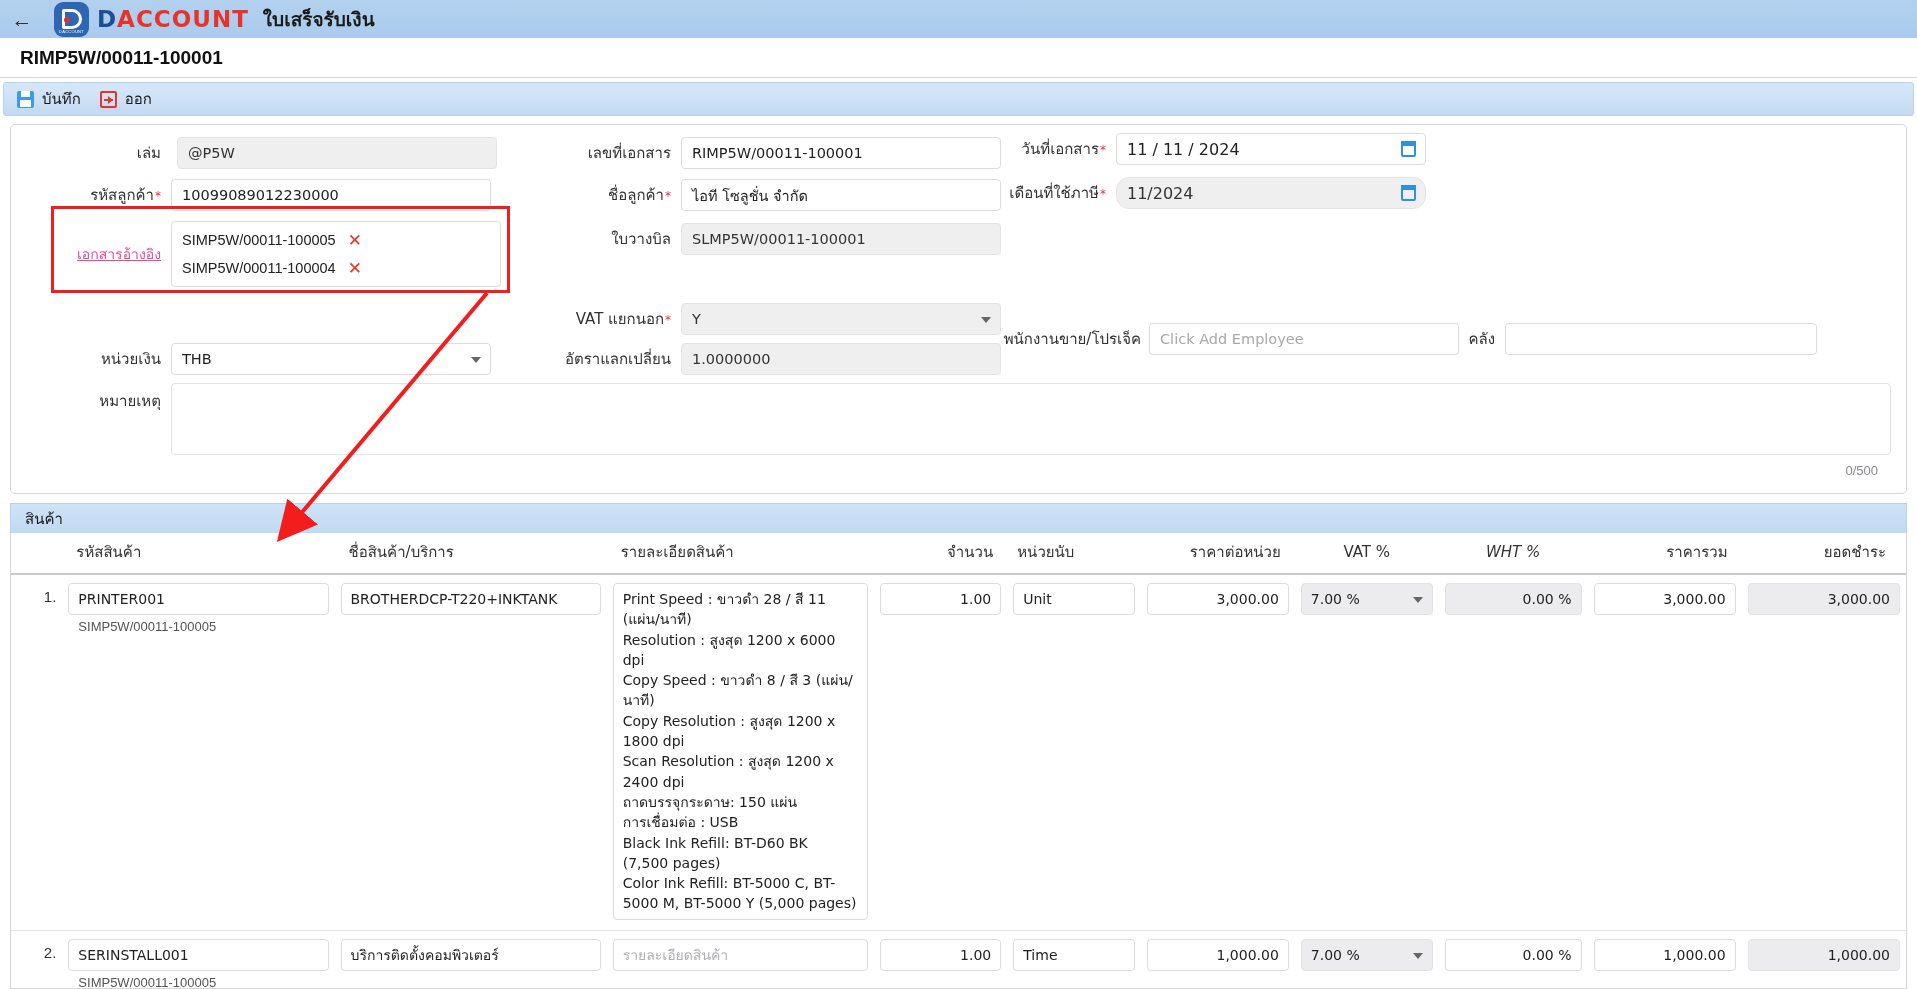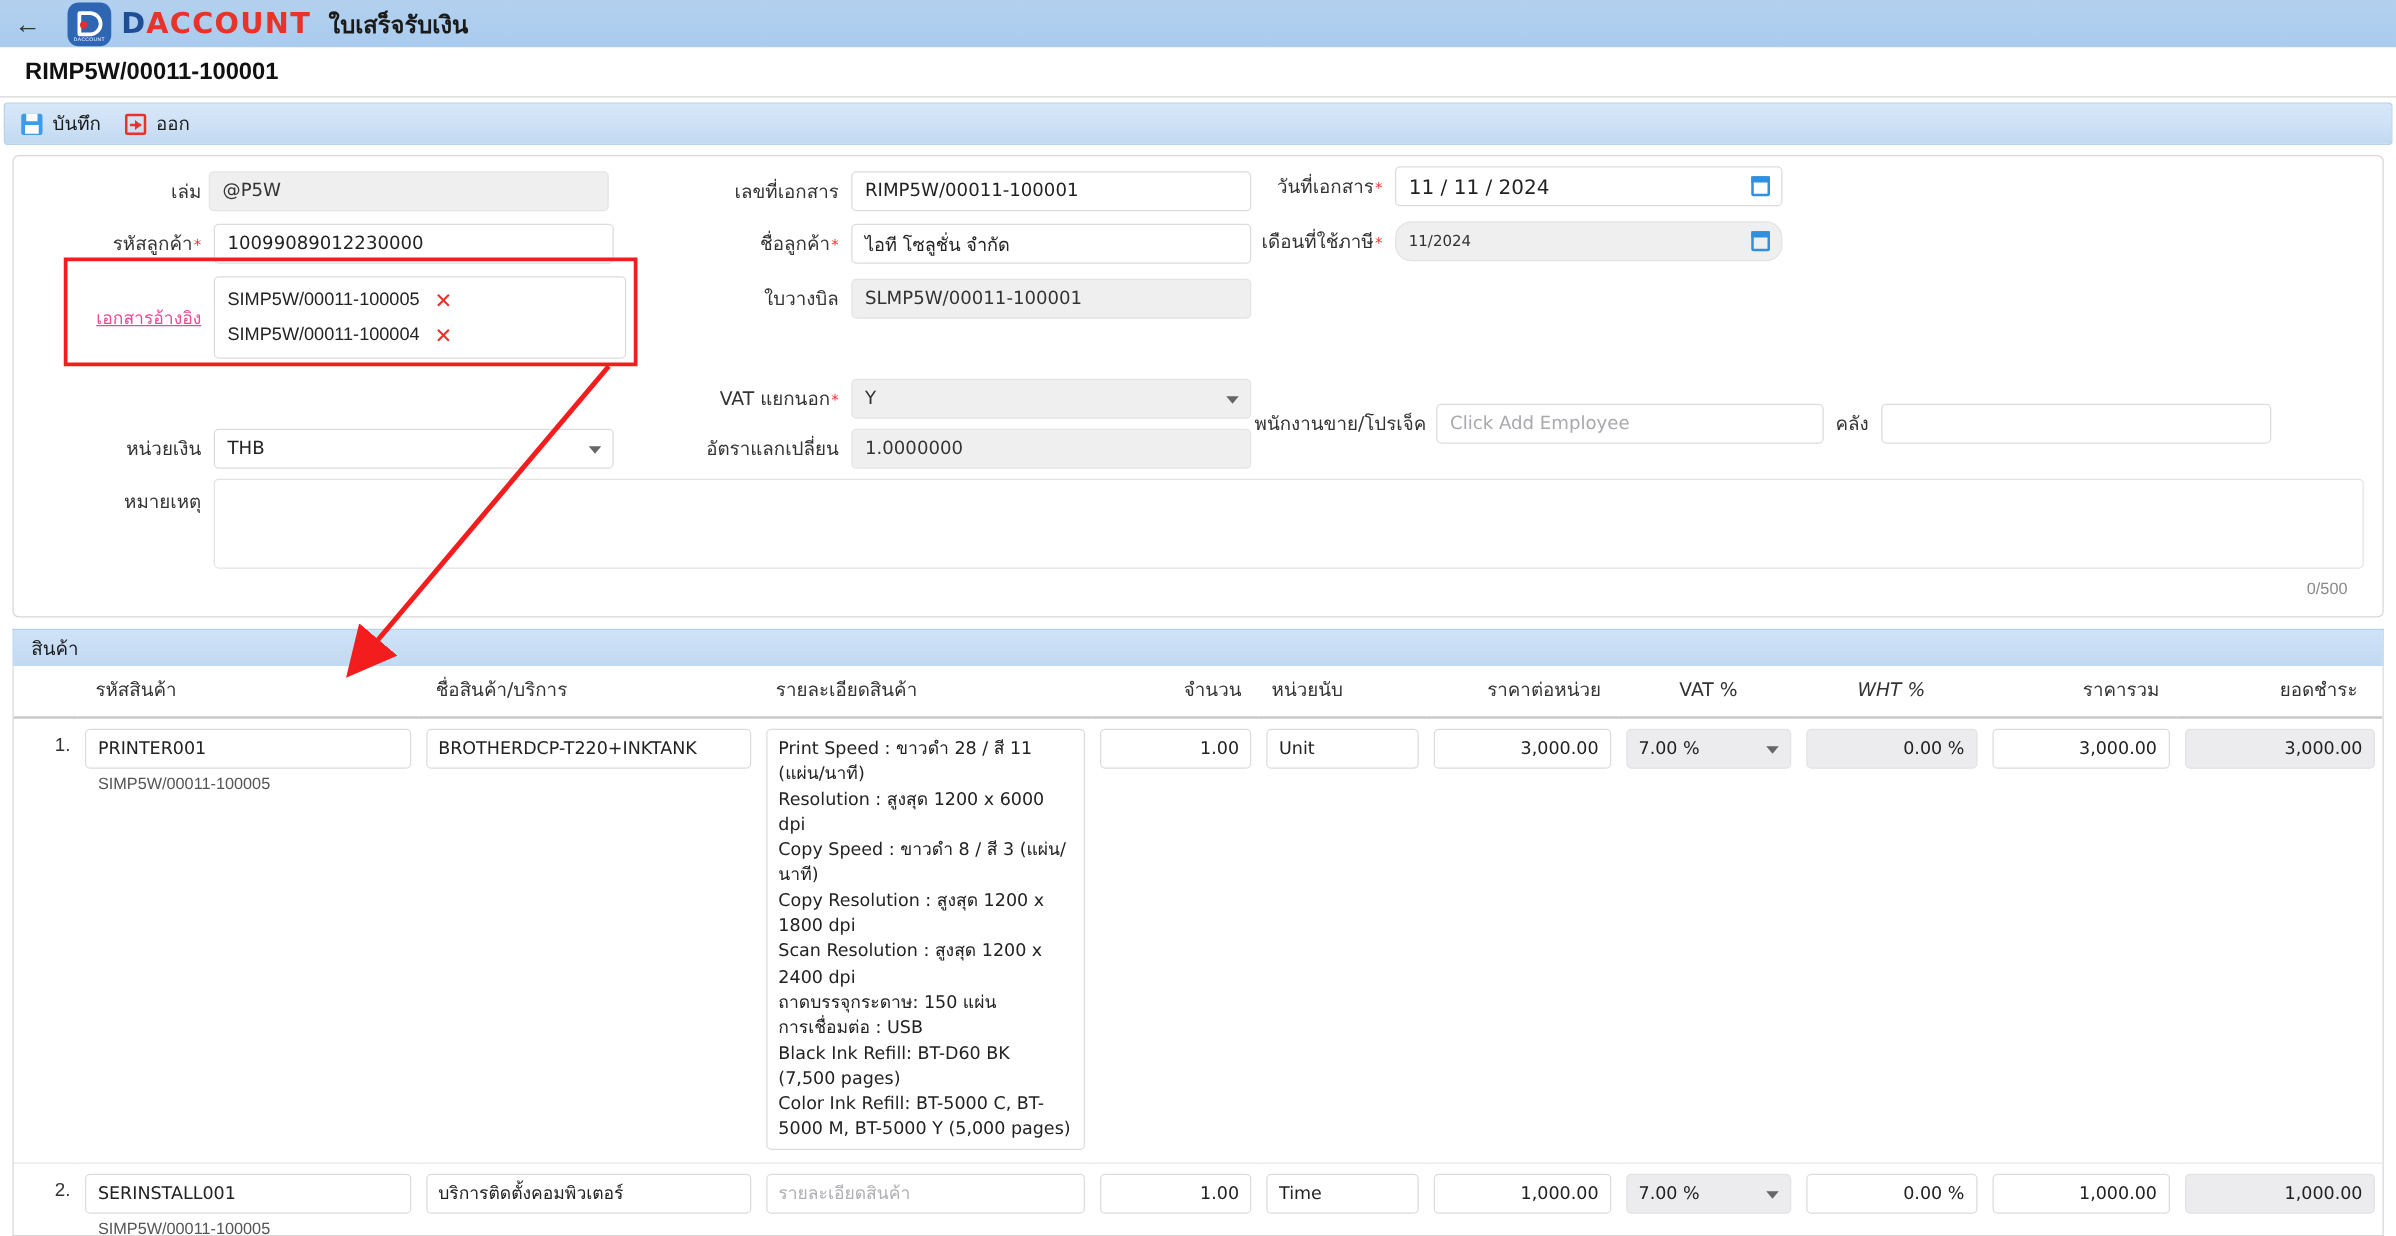--- a/index.html
+++ b/index.html
@@ -220,21 +220,21 @@
     <div class="tb-btn">
       <span class="icon-exit"></span>
       <span>ออก</span>
     </div>
   </div>
 
   <div class="header-card">
 
     <div class="fld-row" style="left:0px; top:12px;">
       <div class="lbl" style="width:150px;">เล่ม</div>
-      <div class="inp ro" style="width:320px; margin-left:6px;">@P5W</div>
+      <div class="inp ro" style="width:320px; margin-left:16px;">@P5W</div>
     </div>
 
     <div class="fld-row" style="left:0px; top:54px;">
       <div class="lbl" style="width:150px;"><span>รหัสลูกค้า</span><span class="req">*</span></div>
       <div class="inp" style="width:320px; margin-left:10px;">10099089012230000</div>
     </div>
 
     <div class="fld-row" style="left:0px; top:96px;">
       <div class="lbl ref-lbl" style="width:150px;">เอกสารอ้างอิง</div>
       <div class="refbox" style="margin-left:10px;">
@@ -297,21 +297,21 @@
     <div class="fld-row" style="left:960px; top:8px;">
       <div class="lbl" style="width:135px;"><span>วันที่เอกสาร</span><span class="req">*</span></div>
       <div class="inp datewrap" style="width:310px; margin-left:10px; font-size:16px;">
         <span>11 / 11 / 2024</span>
         <span class="cal-ico"></span>
       </div>
     </div>
 
     <div class="fld-row" style="left:960px; top:52px;">
       <div class="lbl" style="width:135px;"><span>เดือนที่ใช้ภาษี</span><span class="req">*</span></div>
-      <div class="inp ro datewrap" style="width:310px; margin-left:10px; font-size:12px;border-radius:13px;">
+      <div class="inp ro datewrap" style="width:310px; margin-left:10px; font-size:16px;border-radius:13px;">
         <span>11/2024</span>
         <span class="cal-ico"></span>
       </div>
     </div>
 
     <div class="fld-row" style="left:960px; top:198px;">
       <div class="lbl" style="width:170px;">พนักงานขาย/โปรเจ็ค</div>
       <div class="inp" style="width:310px; margin-left:8px;">
         <span class="ph">Click Add Employee</span>
       </div>

